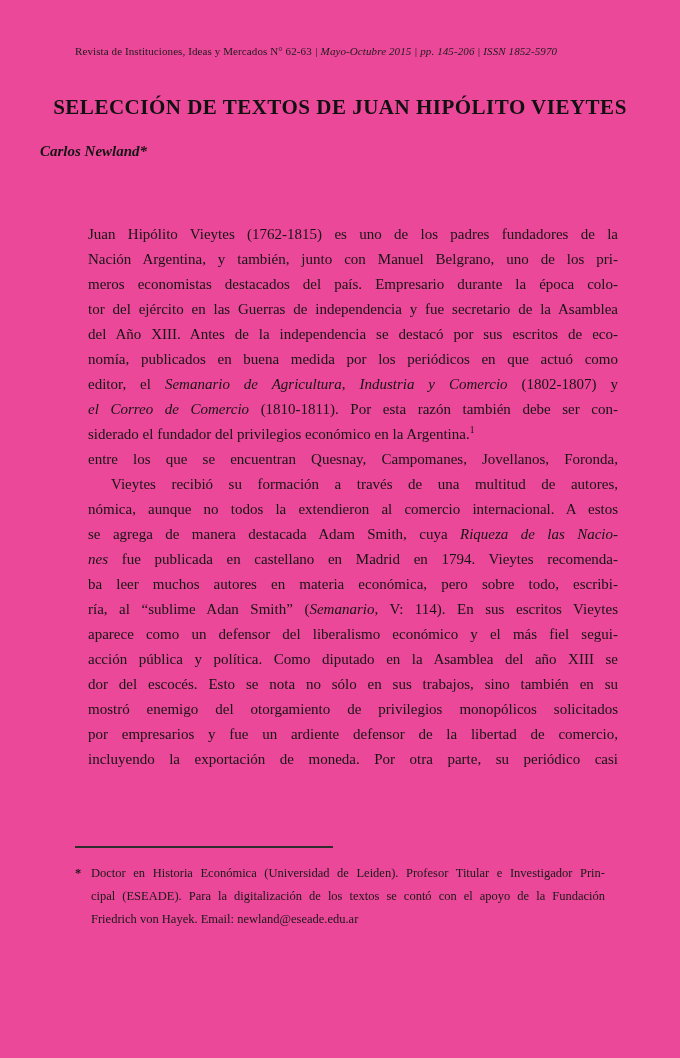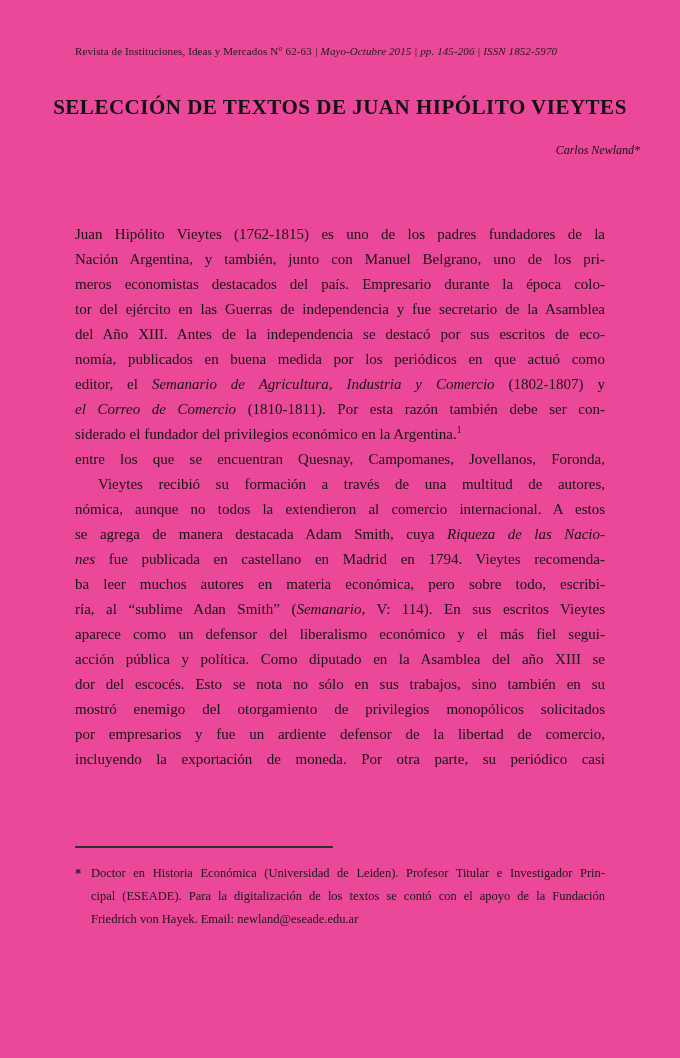--- a/index.html
+++ b/index.html
@@ -19,24 +19,24 @@
     white-space:nowrap;
   }
   .it { font-style:italic; }
   .title {
     position:absolute; top:95px; left:40px; width:600px;
     text-align:center; font-size:21px; font-weight:bold;
     letter-spacing:0.5px; color:#111;
   }
   .author {
     position:absolute; top:143px; left:40px; width:600px;
-    text-align:right; font-size:12px; font-style:italic; color:#141414;
+    text-align:left; font-size:15px; font-style:italic; color:#141414;font-weight:bold;
   }
   .body-text {
-    position:absolute; top:222px; left:75px; width:530px;
+    position:absolute; top:222px; left:88px; width:530px;
     font-size:15px; color:#141414;
   }
   .line {
     height:25px; line-height:25px;
     text-align:justify; text-align-last:justify;
     overflow:visible; white-space:normal;
   }
   .line.no-just { text-align-last:left; }
   .line.indent { padding-left:23px; }
   .body-text sup, .footnote sup {

